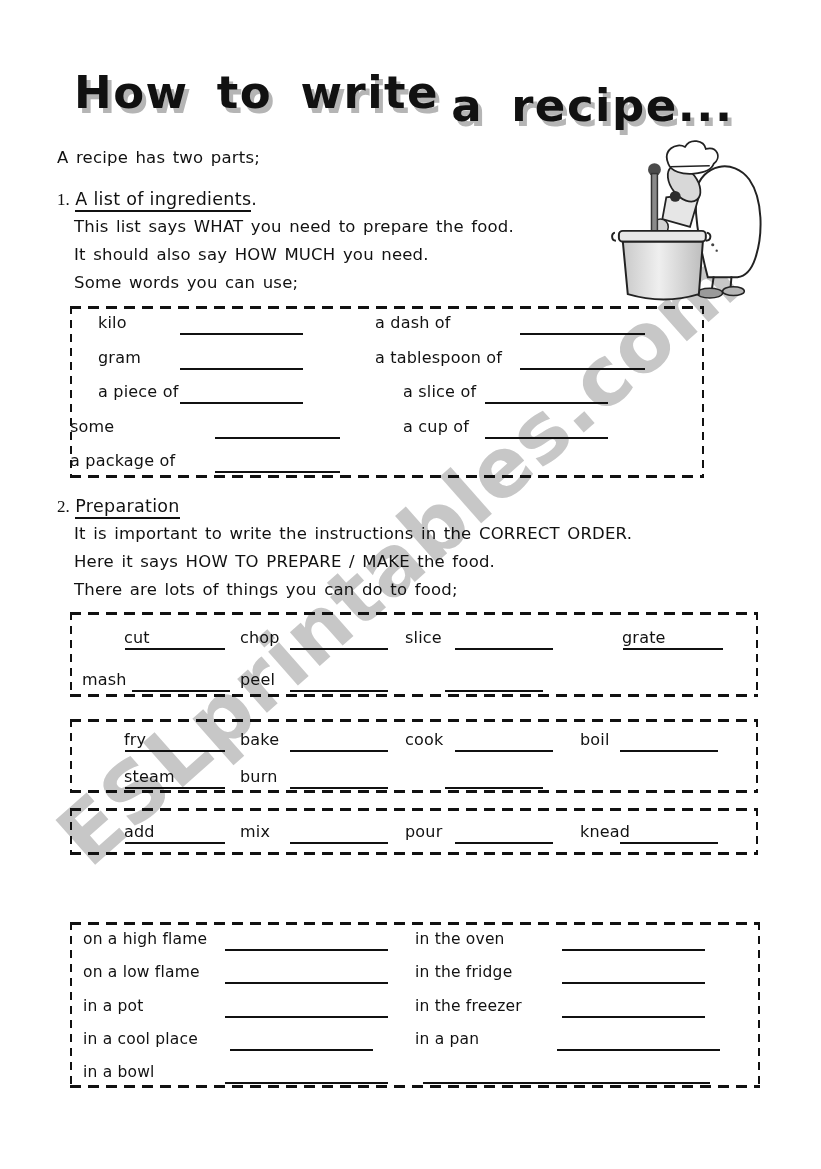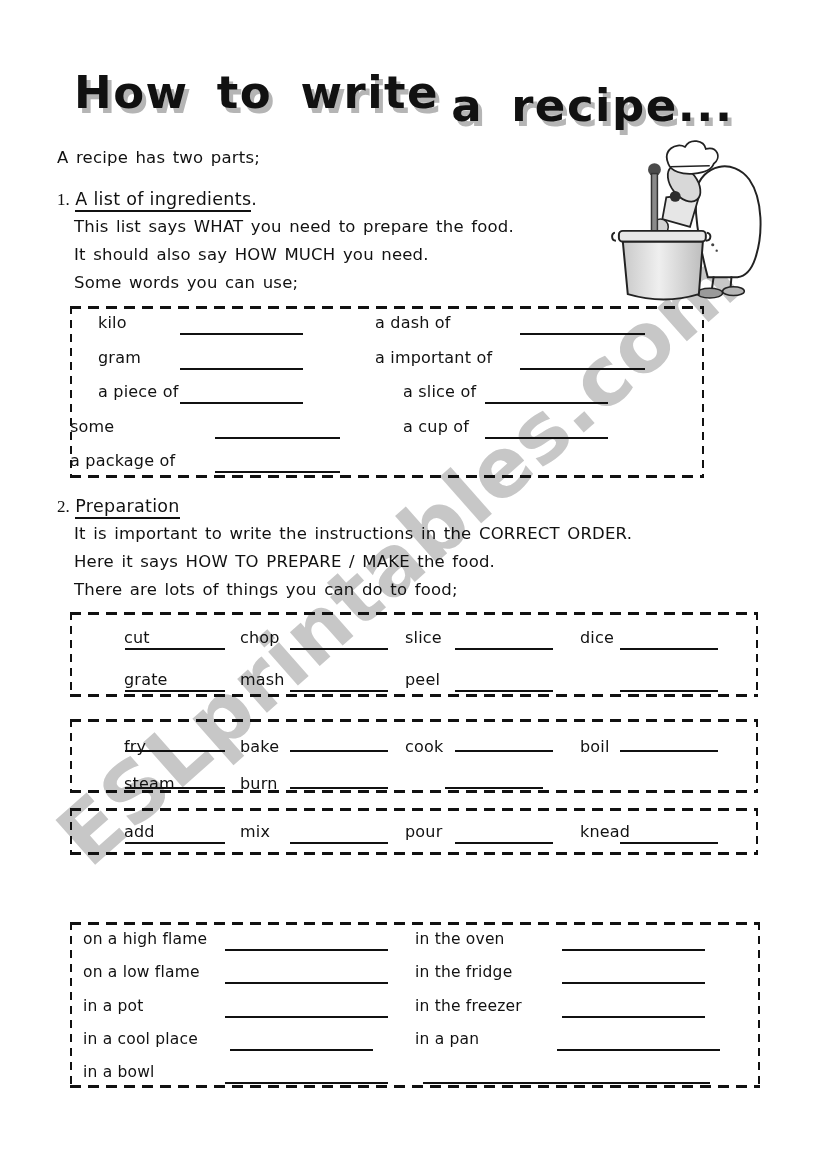--- a/index.html
+++ b/index.html
@@ -71,21 +71,21 @@
   .box-measures .cr .ln{left:145px; width:125px;}
   
   .vbox{left:70px; width:688px; grid-template-columns:158px 165px 175px 1fr;}
   .vbox .c1 .lbl{left:13px;margin-left:41px;}
   .vbox .c1 .ln{left:55px; width:100px;}
   .vbox .cn .lbl{left:12px;}
   .vbox .cn .ln{left:62px; width:98px;}
   .vbox .c4 .ln{left:52px; width:98px;}
   .box-verbs1{top:612px; height:85px; grid-template-rows:repeat(2,1fr);}
   .box-verbs2{top:719px; height:74px; grid-template-rows:repeat(2,1fr);}
-  .box-verbs2 .lbl{bottom:0;} .box-verbs2 .ln{bottom:4px;}
+  .box-verbs2 .lbl{bottom:7px;} .box-verbs2 .ln{bottom:4px;}
   .box-verbs3{top:808px; height:47px; grid-template-rows:1fr;}
   .box-verbs3 .lbl{bottom:14px;} .box-verbs3 .ln{bottom:11px;}
   
   .box-places{left:70px; top:922px; width:690px; height:166px; grid-template-columns:332px 1fr; grid-template-rows:repeat(5,1fr);}
   .box-places .lbl{font-size:15.5px; bottom:7px;}
   .box-places .ln{bottom:4px;}
   .box-places .pl .lbl{left:13px;}
   .box-places .pl .ln{left:155px; width:163px;}
   .box-places .pr .lbl{left:13px;}
   .box-places .pr .ln{left:160px; width:143px;}
@@ -161,21 +161,21 @@
       </div>
     <div class="cell cr">
         <span class="lbl">a dash of</span>
         <span class="ln"></span>
       </div>
     <div class="cell cl">
         <span class="lbl">gram</span>
         <span class="ln"></span>
       </div>
     <div class="cell cr">
-        <span class="lbl">a important of</span>
+        <span class="lbl">a tablespoon of</span>
         <span class="ln"></span>
       </div>
     <div class="cell cl">
         <span class="lbl">a piece of</span>
         <span class="ln"></span>
       </div>
     <div class="cell cl">
         <span class="lbl">a slice of</span>
         <span class="ln"></span>
       </div>
@@ -210,24 +210,20 @@
         <span class="ln"></span>
       </div>
     <div class="cell cn">
         <span class="lbl">chop</span>
         <span class="ln"></span>
       </div>
     <div class="cell cn">
         <span class="lbl">slice</span>
         <span class="ln"></span>
       </div>
-    <div class="cell cn c4">
-        <span class="lbl">dice</span>
-        <span class="ln"></span>
-      </div>
     <div class="cell c1">
         <span class="lbl">grate</span>
         <span class="ln"></span>
       </div>
     <div class="cell cn">
         <span class="lbl">mash</span>
         <span class="ln"></span>
       </div>
     <div class="cell cn">
         <span class="lbl">peel</span>

